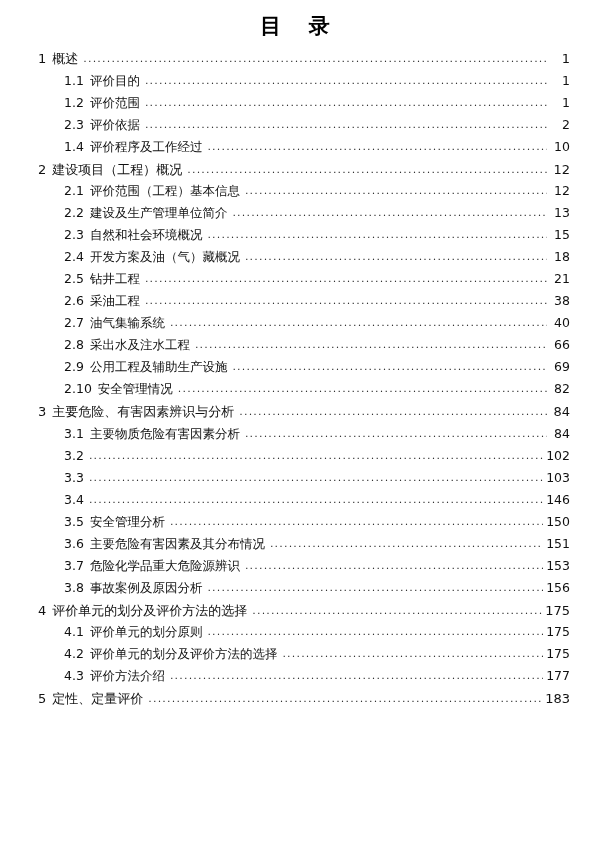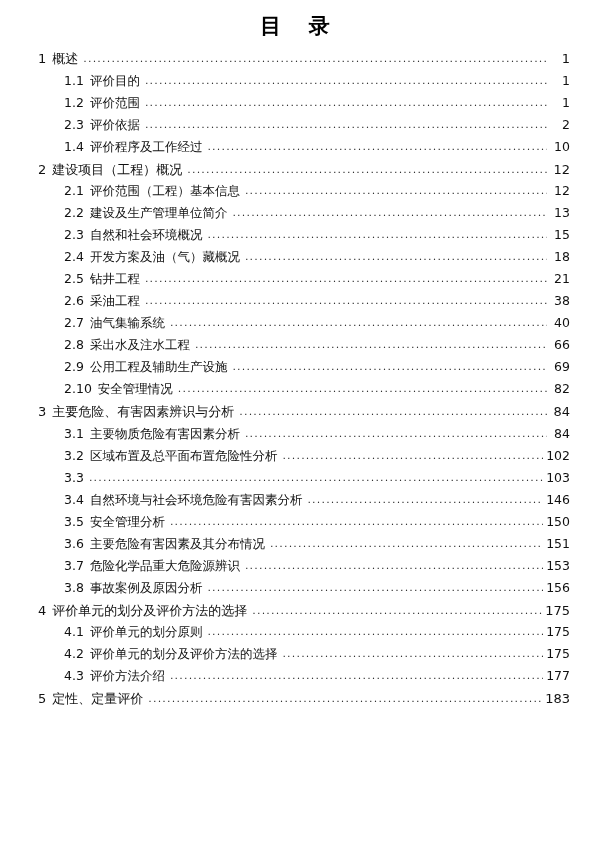--- a/index.html
+++ b/index.html
@@ -178,32 +178,30 @@
         <span class="page-no">84</span>
       </div>
       <div class="toc-entry lvl2">
         <span class="num">3.1</span>
         <span class="label">主要物质危险有害因素分析</span>
         <span class="dots">................................................................................................................................</span>
         <span class="page-no">84</span>
       </div>
       <div class="toc-entry lvl2">
         <span class="num">3.2</span>
-        <span class="label">区域布置及总平面布置危险性分析</span>
         <span class="dots">................................................................................................................................</span>
         <span class="page-no">102</span>
       </div>
       <div class="toc-entry lvl2">
         <span class="num">3.3</span>
         <span class="dots">................................................................................................................................</span>
         <span class="page-no">103</span>
       </div>
       <div class="toc-entry lvl2">
         <span class="num">3.4</span>
-        <span class="label">自然环境与社会环境危险有害因素分析</span>
         <span class="dots">................................................................................................................................</span>
         <span class="page-no">146</span>
       </div>
       <div class="toc-entry lvl2">
         <span class="num">3.5</span>
         <span class="label">安全管理分析</span>
         <span class="dots">................................................................................................................................</span>
         <span class="page-no">150</span>
       </div>
       <div class="toc-entry lvl2">

